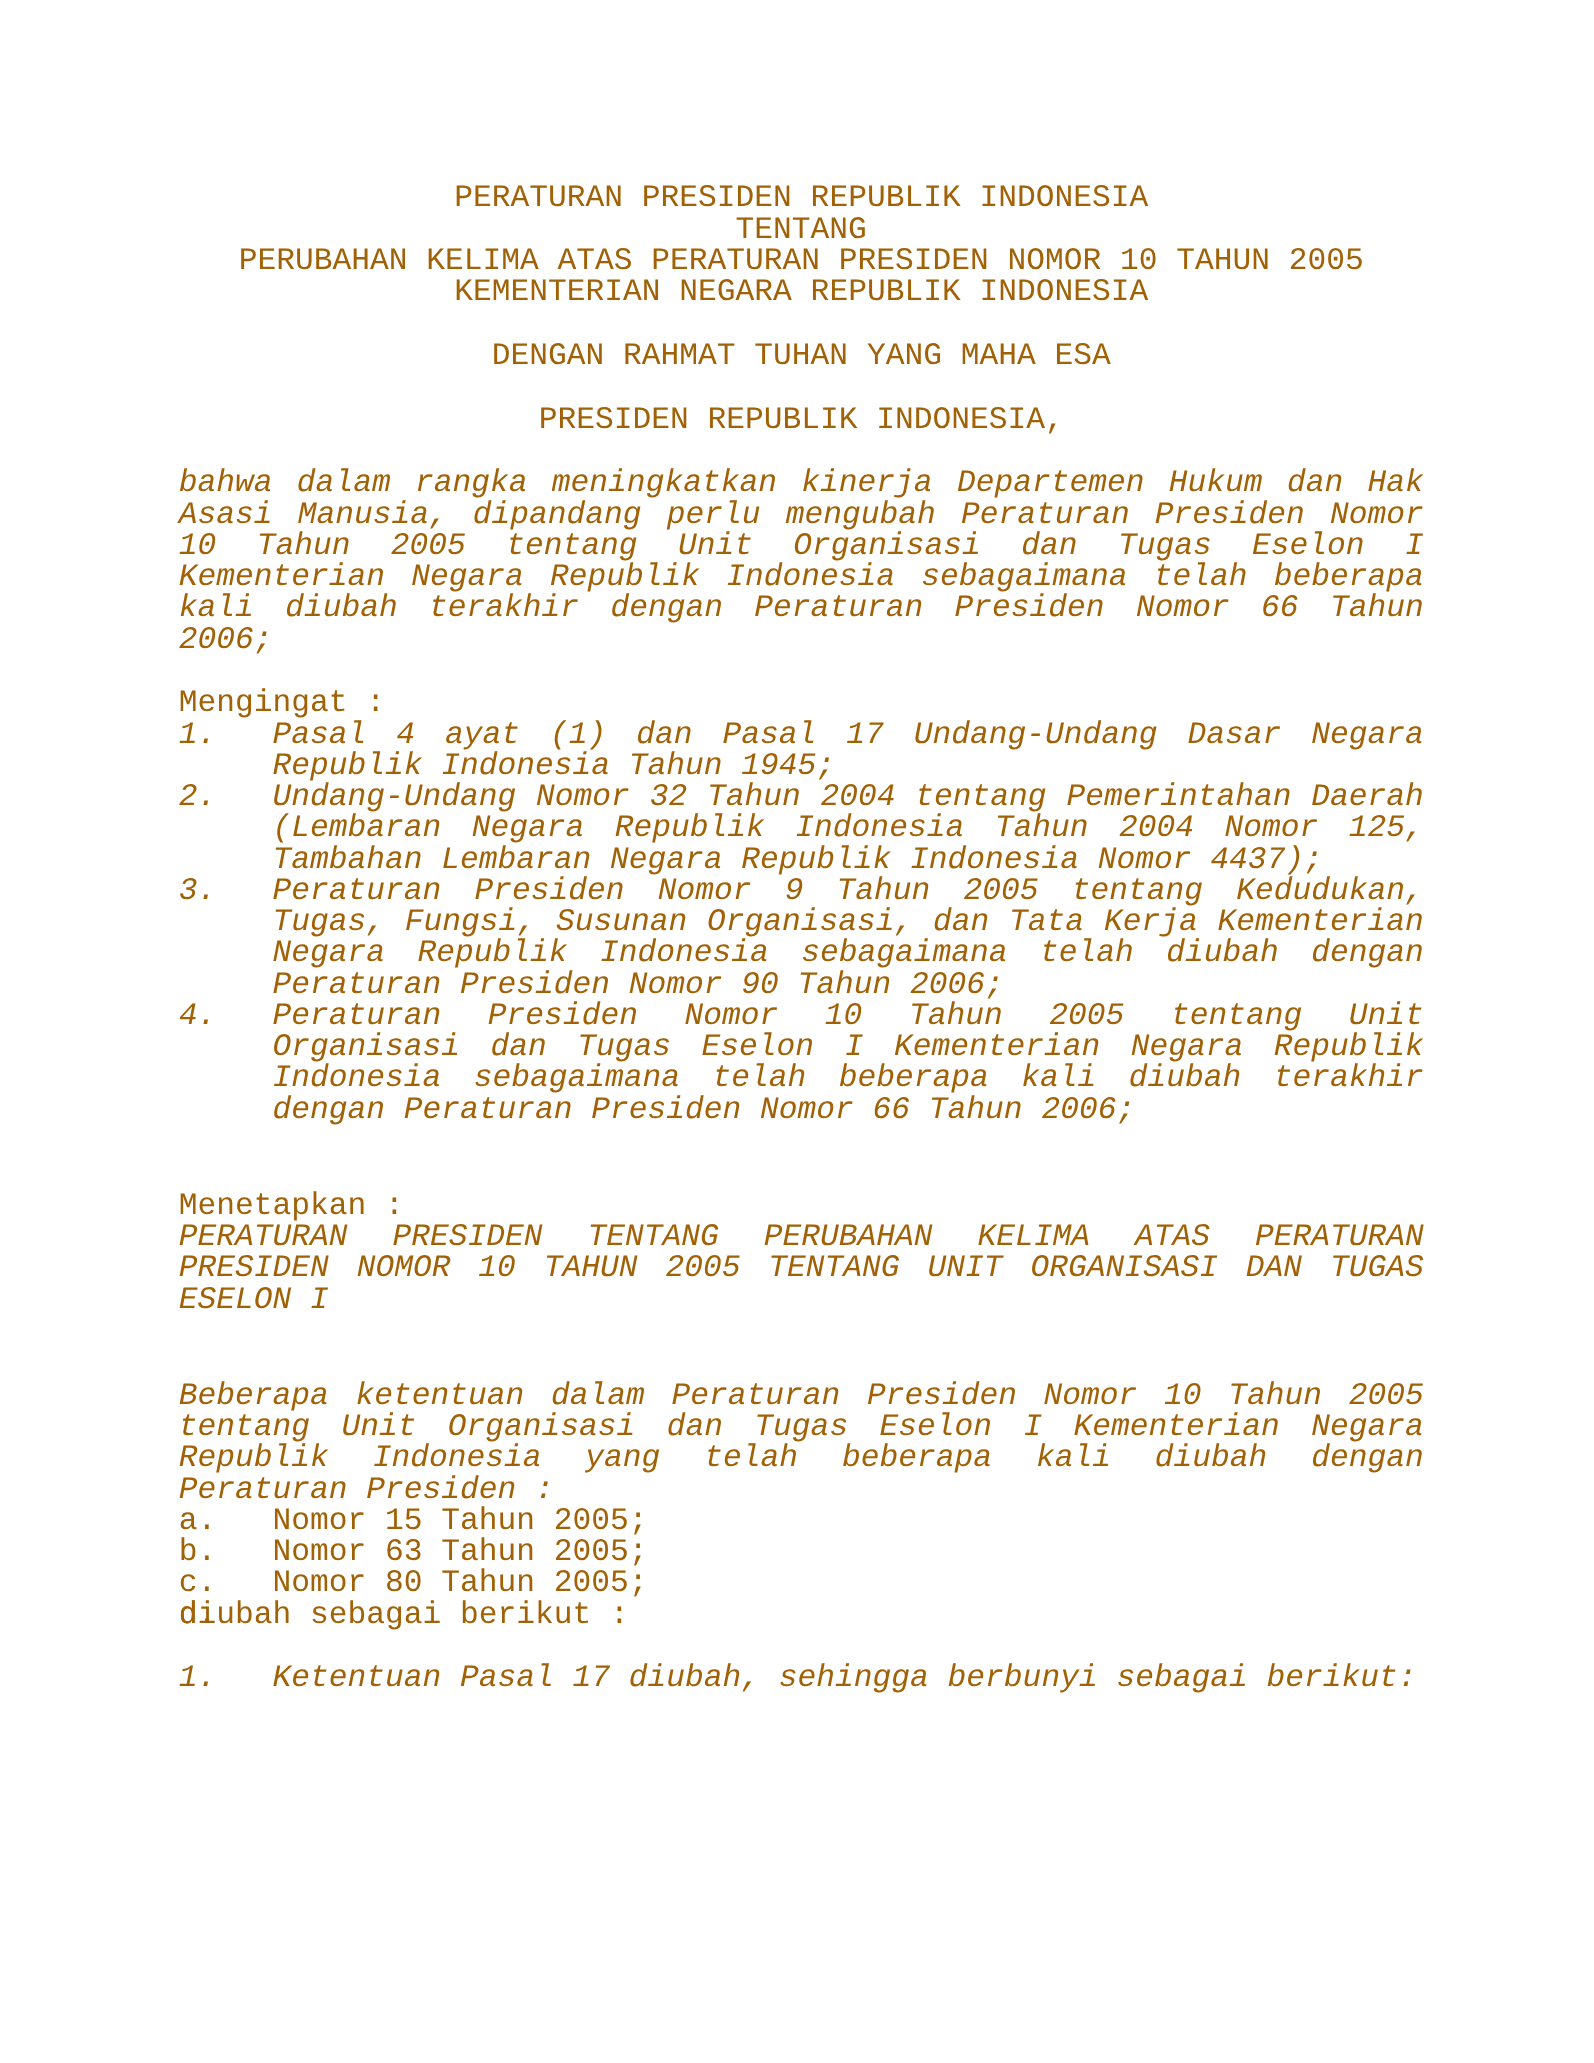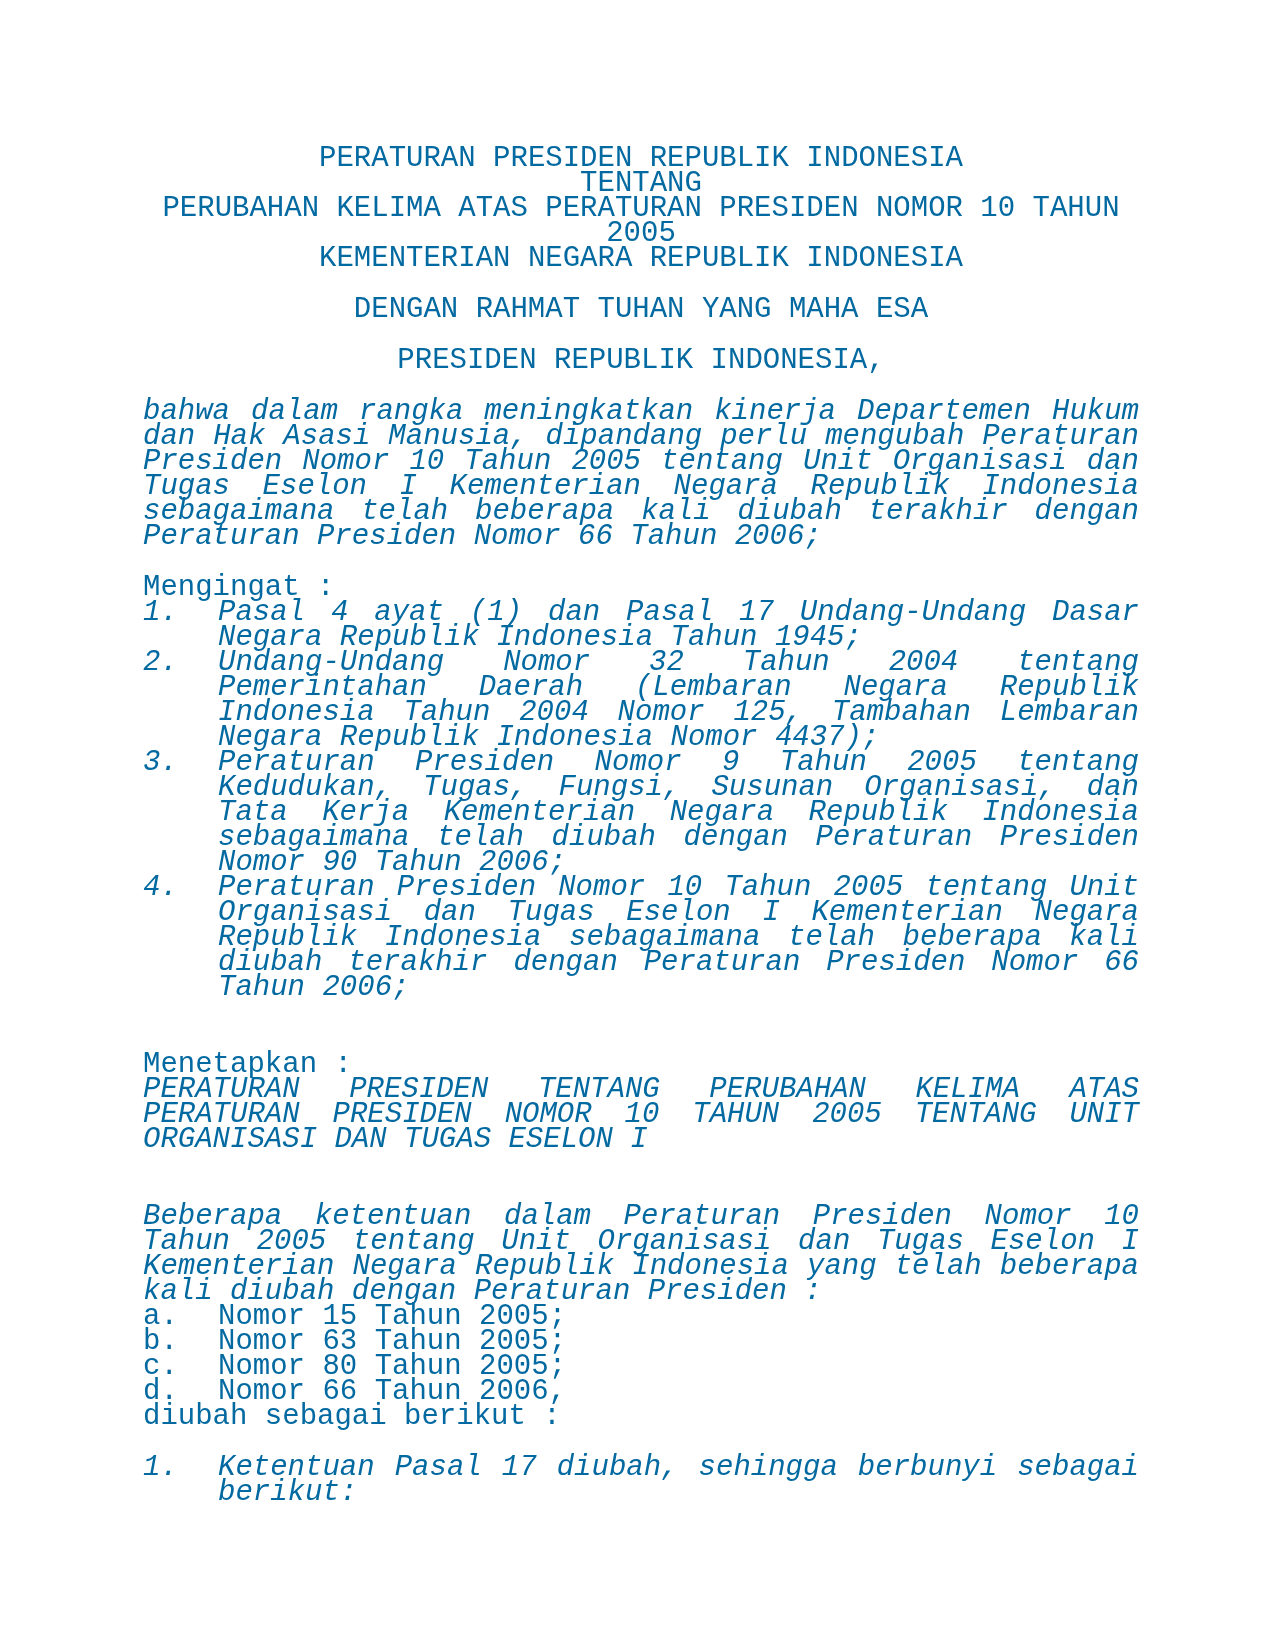--- a/index.html
+++ b/index.html
@@ -11,23 +11,23 @@
   .page {
     position: relative;
     width: 1275px; height: 1650px;
     background: #ffffff;
     overflow: hidden;
   }
   .doc {
     position: absolute;
     left: 143px; top: 146px;
     width: 996px;
-    font-size: 29px;
+    font-size: 25px;
     line-height: 25px;
-    color: #0369a1;
+    color: #a16207;
     word-spacing: 0;
   }
   .line { white-space: normal; }
   .center { text-align: center; }
   .just { text-align: justify; font-style: italic; }
   .gap { height: 26px; }
   .item { position: relative; padding-left: 75px; }
   .item .marker { position: absolute; left: 0; top: 0; }
 </style>
 </head>
@@ -88,21 +88,20 @@
     <div class="item">
       <span class="marker">b.</span>
       <span>Nomor 63 Tahun 2005;</span>
     </div>
     <div class="item">
       <span class="marker">c.</span>
       <span>Nomor 80 Tahun 2005;</span>
     </div>
     <div class="item">
       <span class="marker">d.</span>
-      <span>Nomor 66 Tahun 2006,</span>
     </div>
 
     <div class="line">diubah sebagai berikut :</div>
 
     <div class="gap"></div>
     <div class="item just">
       <span class="marker">1.</span>
       <span>Ketentuan Pasal 17 diubah, sehingga berbunyi sebagai berikut:</span>
     </div>
 

